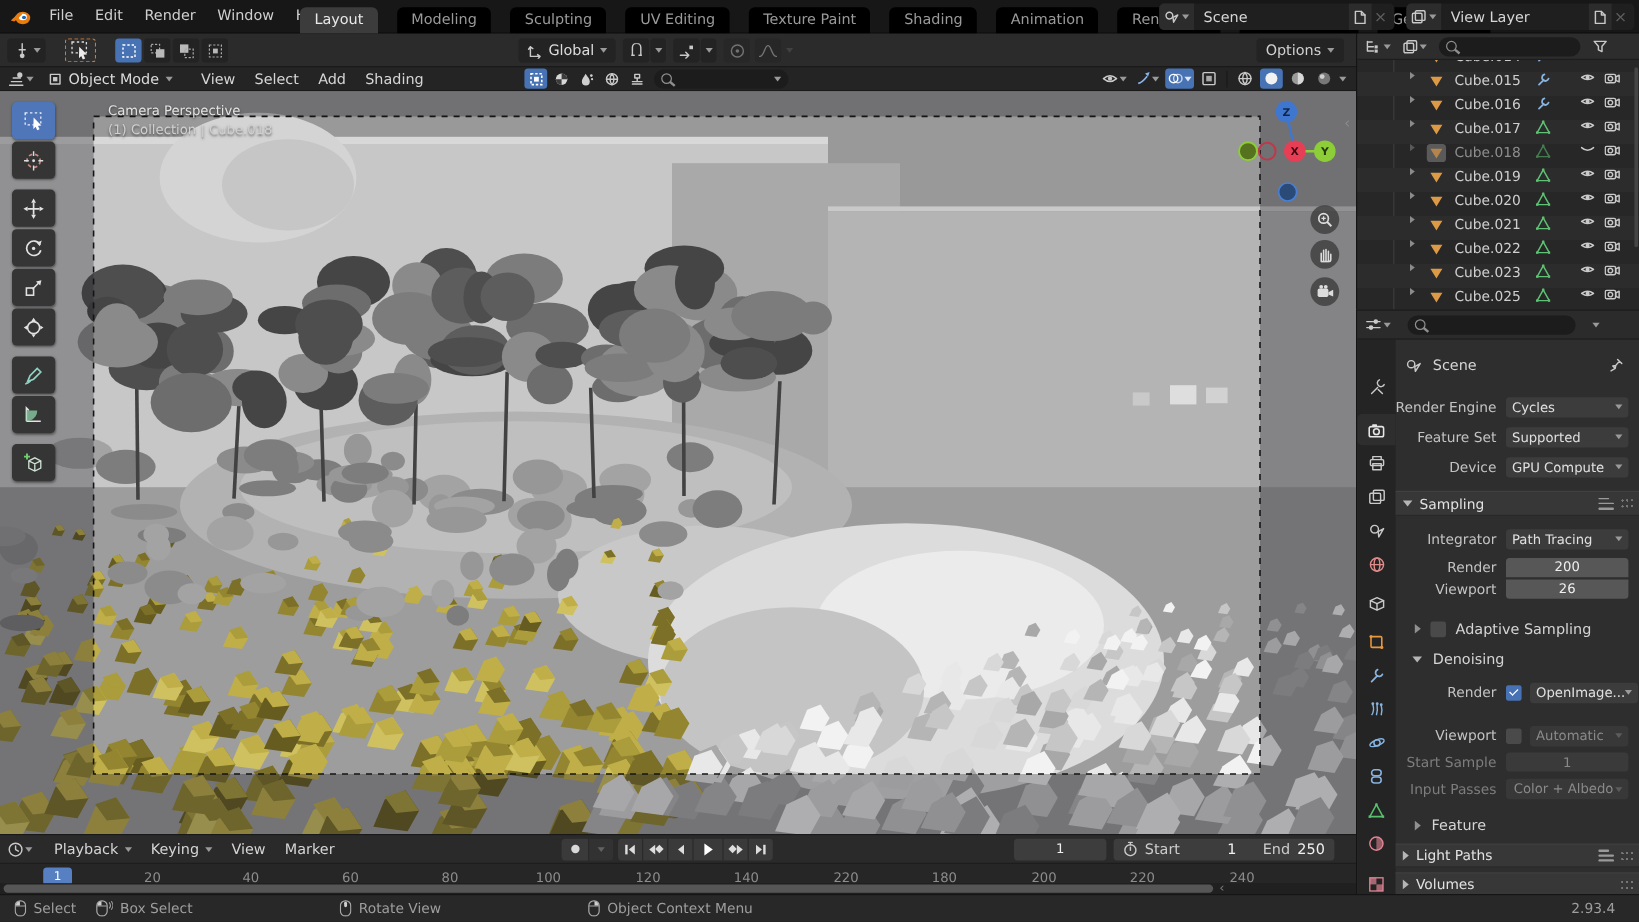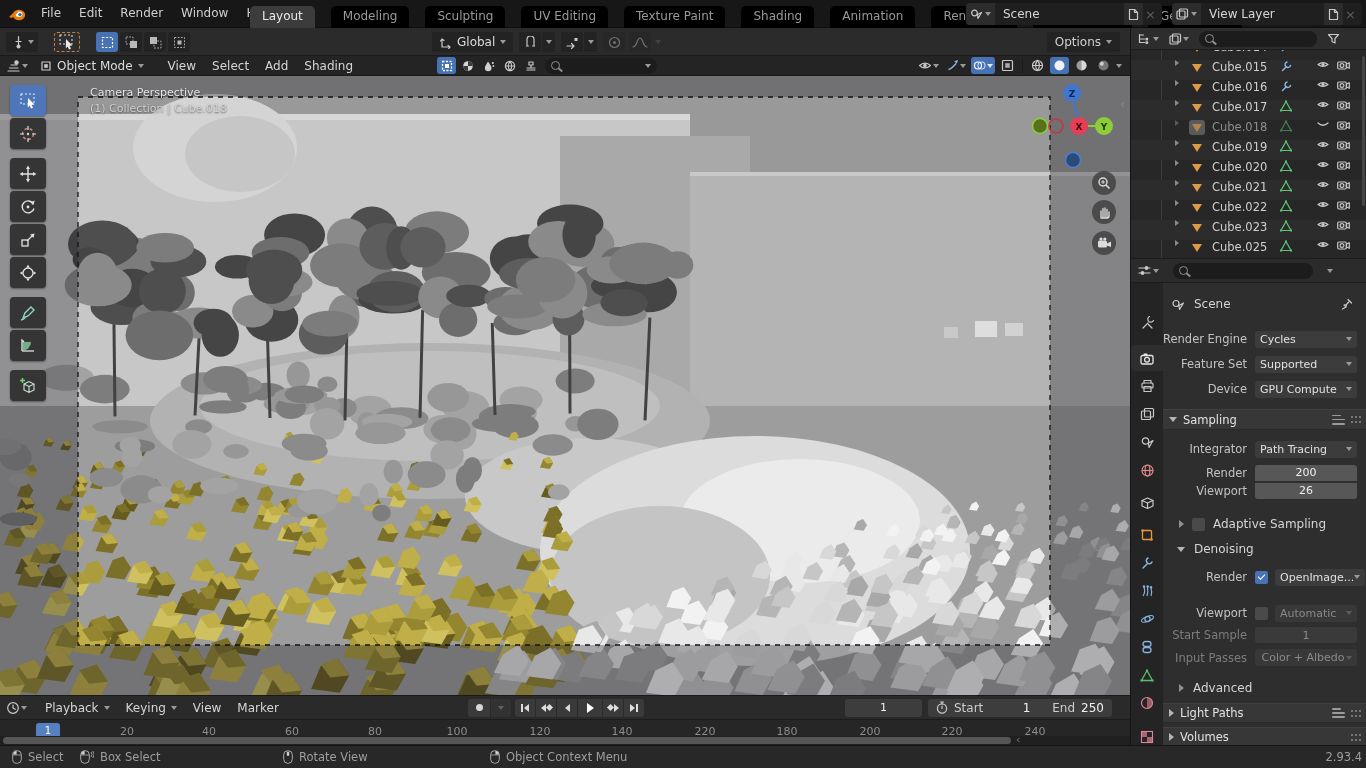--- a/index.html
+++ b/index.html
@@ -1813,21 +1813,21 @@
     </div>
     <div class="prow" style="top:390px;height:17px">
       <span class="plabel dim">Input Passes</span>
       <div class="pdrop dim">
           <span class="lab" style="text-align:center">Color + Albedo</span>
           <span class="cv dim"></span>
         </div>
     </div>
     <div class="prow" style="top:420px">
       <span class="tr" style="margin-left:16px"></span>
-      <span style="margin-left:9px;color:#d5d5d5">Advanced</span>
+      <span style="margin-left:9px;color:#d5d5d5">Feature</span>
     </div>
     <div class="pband" style="top:444px;height:20px">
       <span class="tr" style="border-left-color:#b5b5b5"></span>
       <span class="t">Light Paths</span>
       <span class="listico">
           <i style="width:9px"></i>
           <i style="width:13px"></i>
           <i style="width:13px"></i>
         </span>
       <span class="grip" style="margin-right:6px"></span>
@@ -1865,16 +1865,16 @@
       <span>Rotate View</span>
     </div>
     <div class="hint" style="left:490px">
       <svg width="10" height="14" viewBox="0 0 10 14">
           <rect x="0.7" y="0.7" width="8.6" height="12.6" rx="4" stroke="#a9a9a9" fill="none"></rect>
           <path d="M1 5 h8" stroke="#a9a9a9" stroke-width=".8"></path>
           <path d="M8.8 4.5 A3.8 3.8 0 0 0 5.4 1 V4.5z" fill="#cfcfcf"></path>
         </svg>
       <span>Object Context Menu</span>
     </div>
-    <span style="position:absolute;right:4px;color:#9e9e9e">2.93.4</span>
+    <span style="position:absolute;right:20px;color:#9e9e9e">2.93.4</span>
   </div>
 
 </div>
 
 </body></html>

